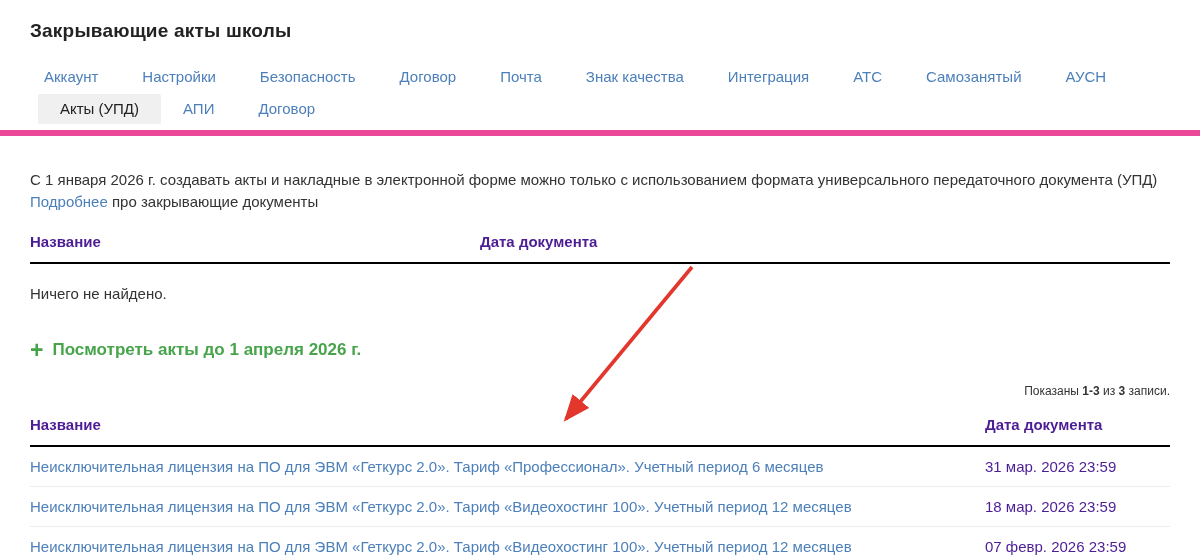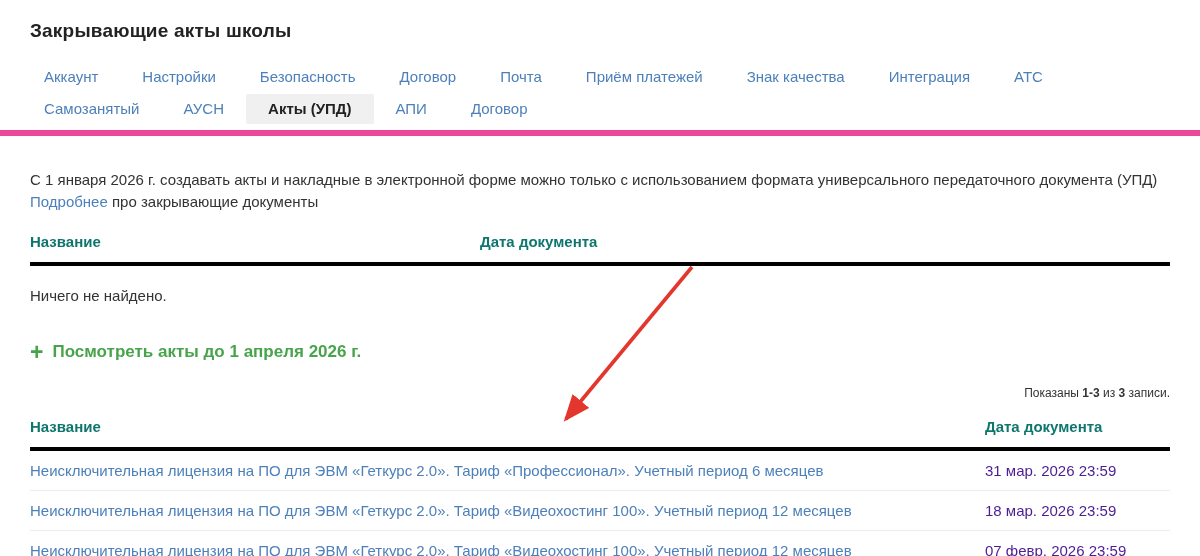--- a/index.html
+++ b/index.html
@@ -40,32 +40,33 @@
     padding: 7px 22px;
     color: var(--link);
     cursor: pointer;
     white-space: nowrap;
     line-height: 16px;
     margin-bottom: 2px;
   }
   .tab.active {
     background: var(--tabbg);
     color: #222;
-    font-weight: 700;
+    font-weight: 400;
     border-radius: 2px;
+    margin-left: 16px;
   }
 
   .notice { margin-top: 33px; line-height: 22px; }
   .notice a { color: var(--link); text-decoration: none; cursor: pointer; }
 
   .tbl-header {
     display: grid;
     font-weight: 700;
-    color: #0f766e;
-    border-bottom: 4px solid #000000;
+    color: #4c1d95;
+    border-bottom: 2px solid #000000;
   }
   .t1 .tbl-header { grid-template-columns: 450px 1fr; padding: 16px 0 12px 0; }
   .t1 { margin-top: 4px; }
   .empty-msg { padding-top: 21px; }
 
   .view-acts {
     margin-top: 38px;
     display: flex;
     align-items: center;
     color: var(--green);
@@ -120,21 +121,20 @@
 <div class="page">
 
   <h1 class="page-title">Закрывающие акты школы</h1>
 
   <nav class="tabs">
     <div class="tab">Аккаунт</div>
     <div class="tab">Настройки</div>
     <div class="tab">Безопасность</div>
     <div class="tab">Договор</div>
     <div class="tab">Почта</div>
-    <div class="tab">Приём платежей</div>
     <div class="tab">Знак качества</div>
     <div class="tab">Интеграция</div>
     <div class="tab">АТС</div>
     <div class="tab">Самозанятый</div>
     <div class="tab">АУСН</div>
     <div class="tab active">Акты (УПД)</div>
     <div class="tab">АПИ</div>
     <div class="tab">Договор</div>
   </nav>
 

